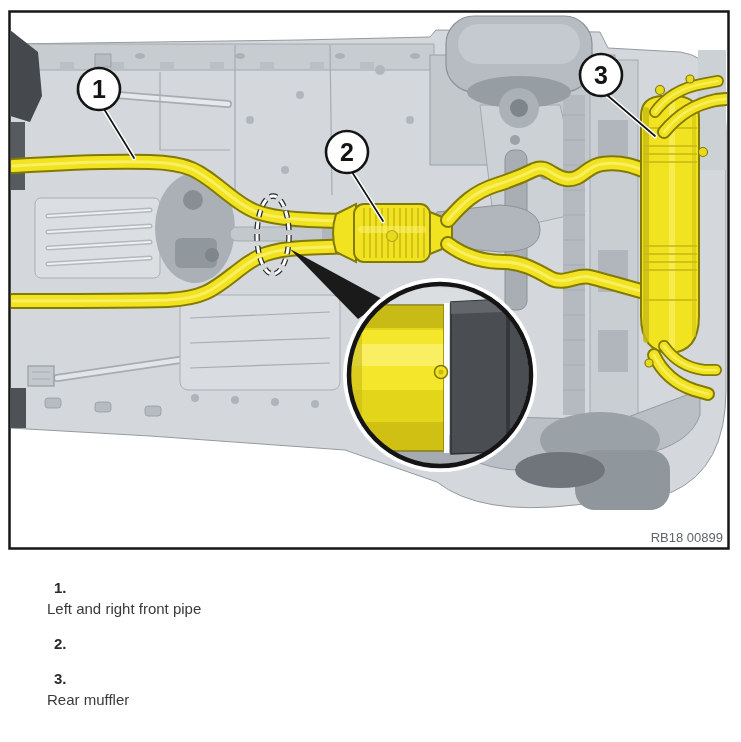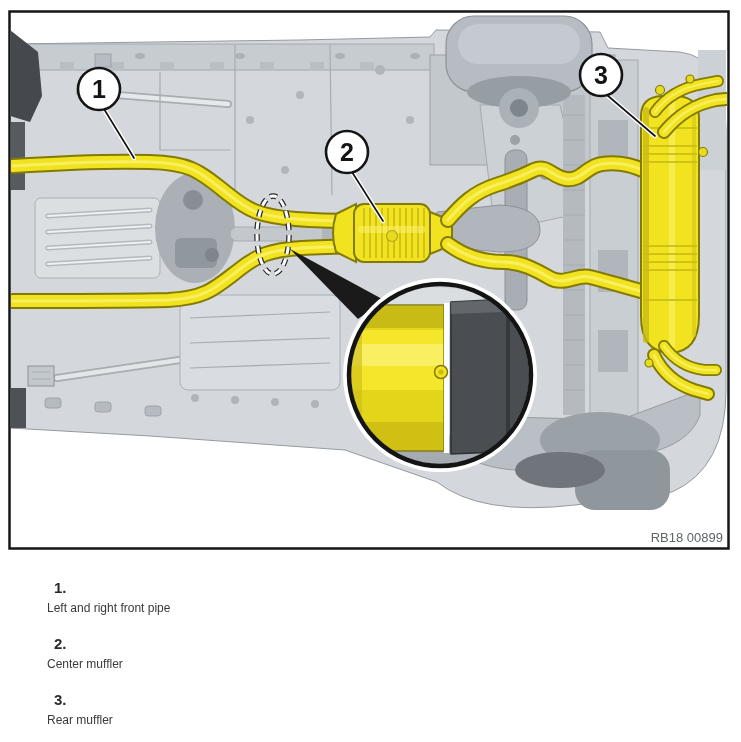--- a/index.html
+++ b/index.html
@@ -22,21 +22,21 @@
   .ldw{stroke:#ffffff;stroke-width:4.5;stroke-linecap:round}
   .ldb{stroke:#141414;stroke-width:1.7;stroke-linecap:round}
   .cob{fill:#ffffff;stroke:#141414;stroke-width:2.6}
   .con{font-family:"Liberation Sans",sans-serif;font-weight:bold;font-size:25px;
        fill:#141414;text-anchor:middle}
   .refcode{font-family:"Liberation Sans",sans-serif;font-size:13px;fill:#5f6468;text-anchor:end}
 
   .legend{position:absolute;left:47px;top:577px;width:620px;}
   .legend-item{margin-bottom:14px;}
   .legend-num{font-weight:700;font-size:15px;color:#2b2b2b;padding-left:7px;line-height:21px;}
-  .legend-label{font-size:12px;color:#3a3a3a;line-height:21px;}
+  .legend-label{font-size:15px;color:#3a3a3a;line-height:21px;}
 </style>
 </head>
 <body>
 
 <div class="page">
 
 <svg width="741" height="560" viewBox="0 0 741 560">
   <defs>
     <clipPath id="frameClip">
           <rect x="11" y="13" width="716" height="534"></rect>
@@ -293,21 +293,20 @@
   </g>
 </svg>
 
 <div class="legend">
   <div class="legend-item">
     <div class="legend-num">1.</div>
     <div class="legend-label">Left and right front pipe</div>
   </div>
   <div class="legend-item">
     <div class="legend-num">2.</div>
-    <div class="legend-label">Center muffler</div>
   </div>
   <div class="legend-item">
     <div class="legend-num">3.</div>
     <div class="legend-label">Rear muffler</div>
   </div>
 </div>
 
 </div>
 
 </body></html>

